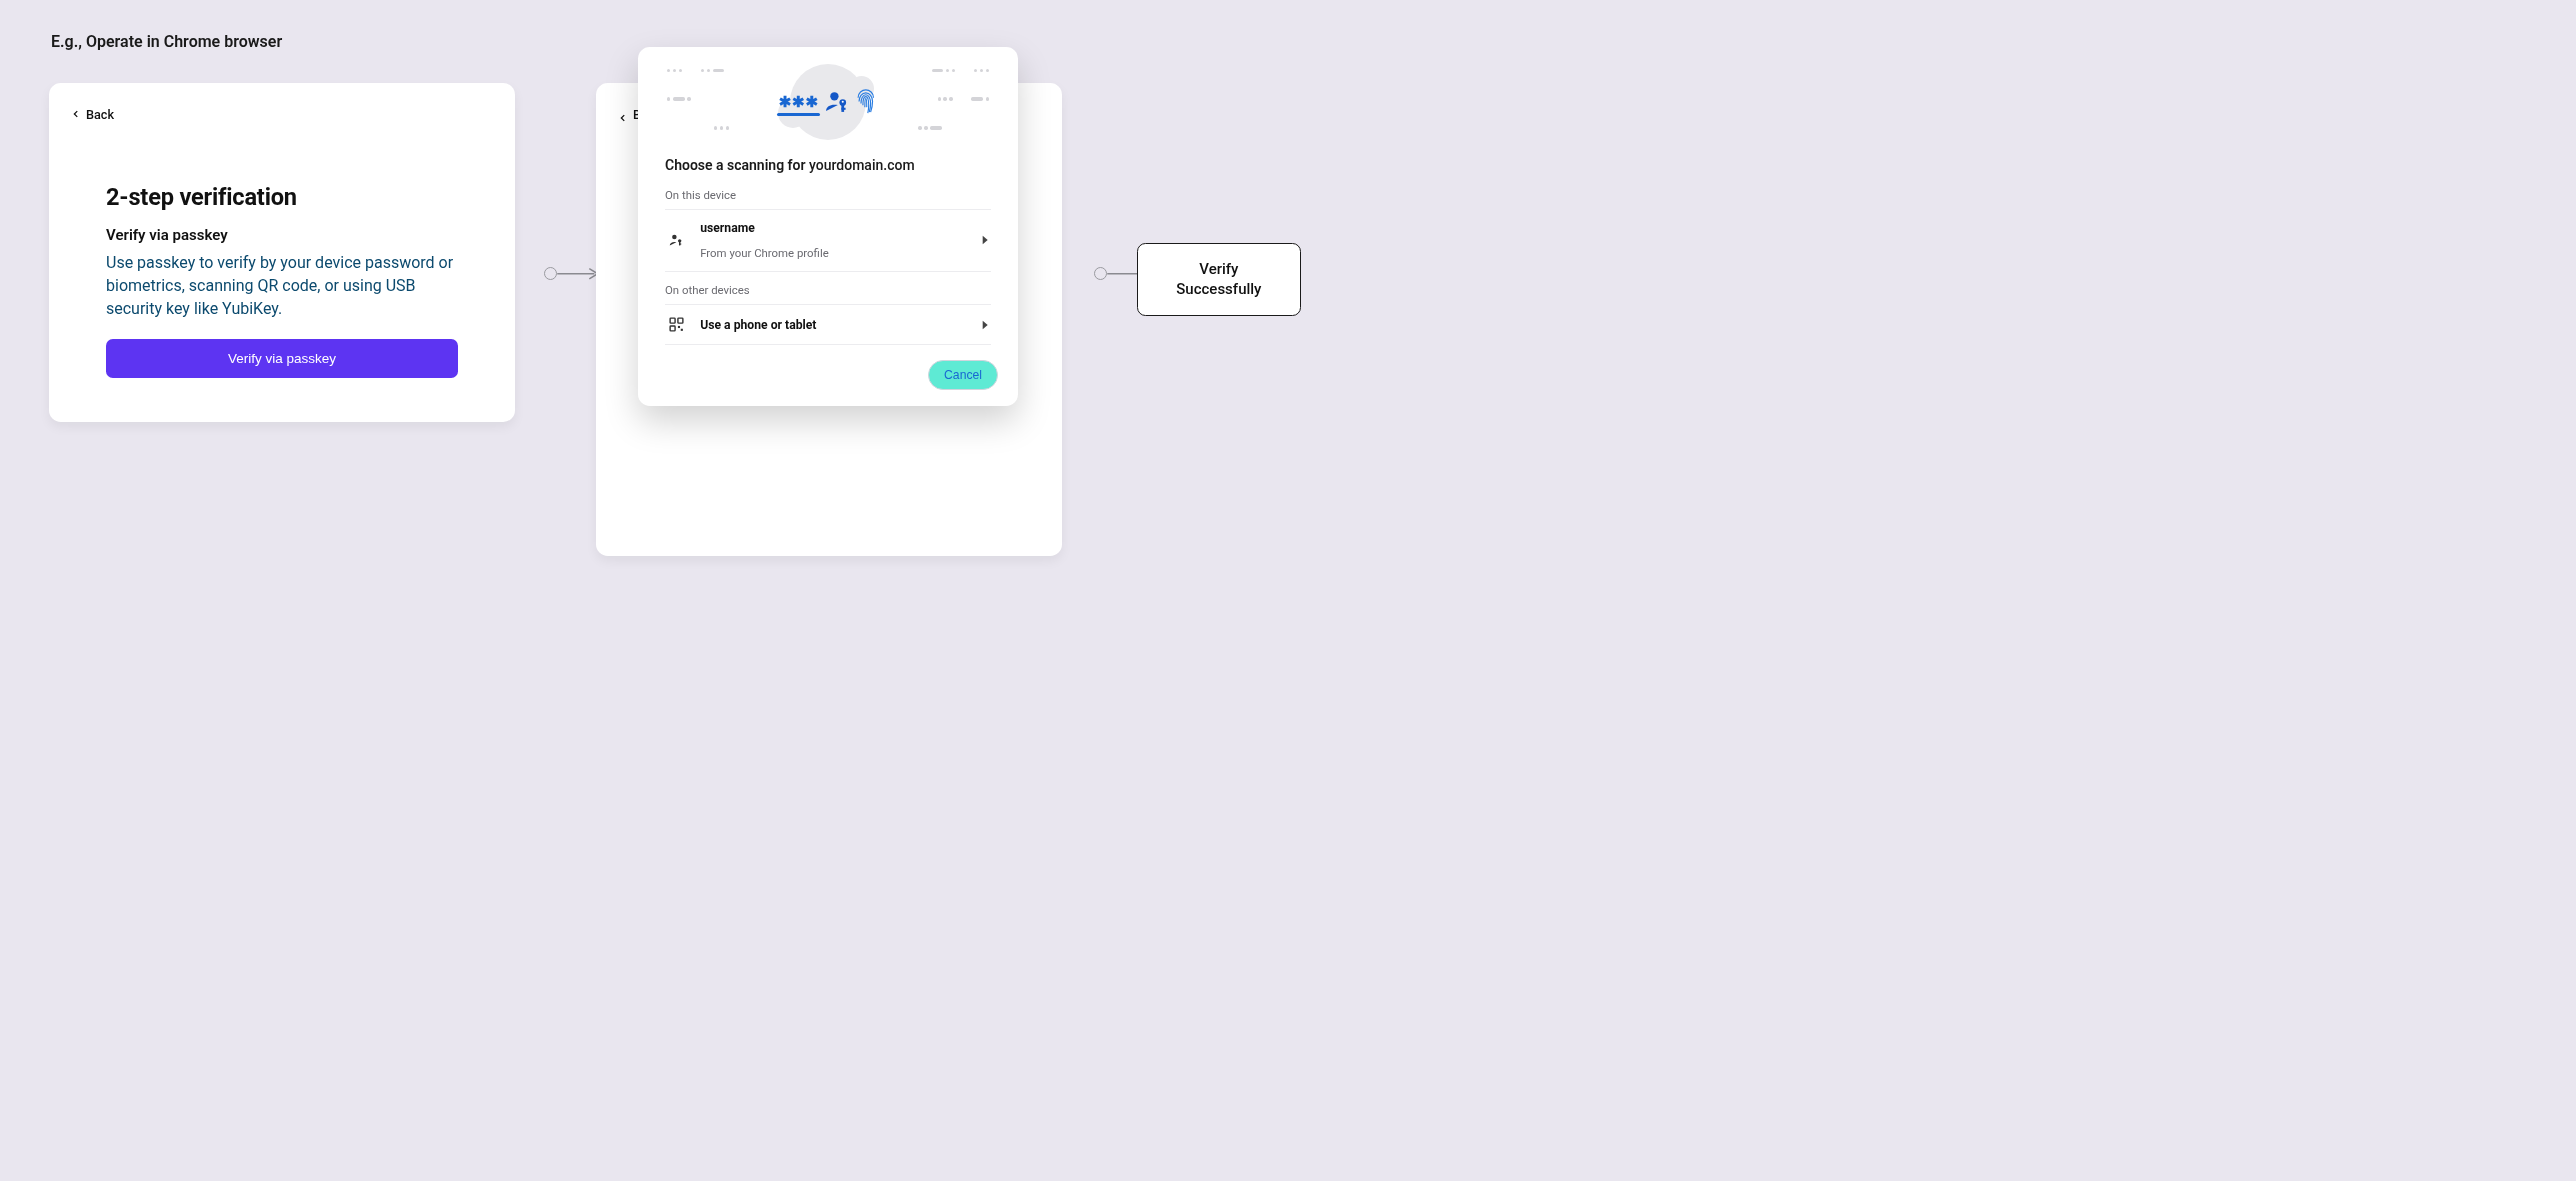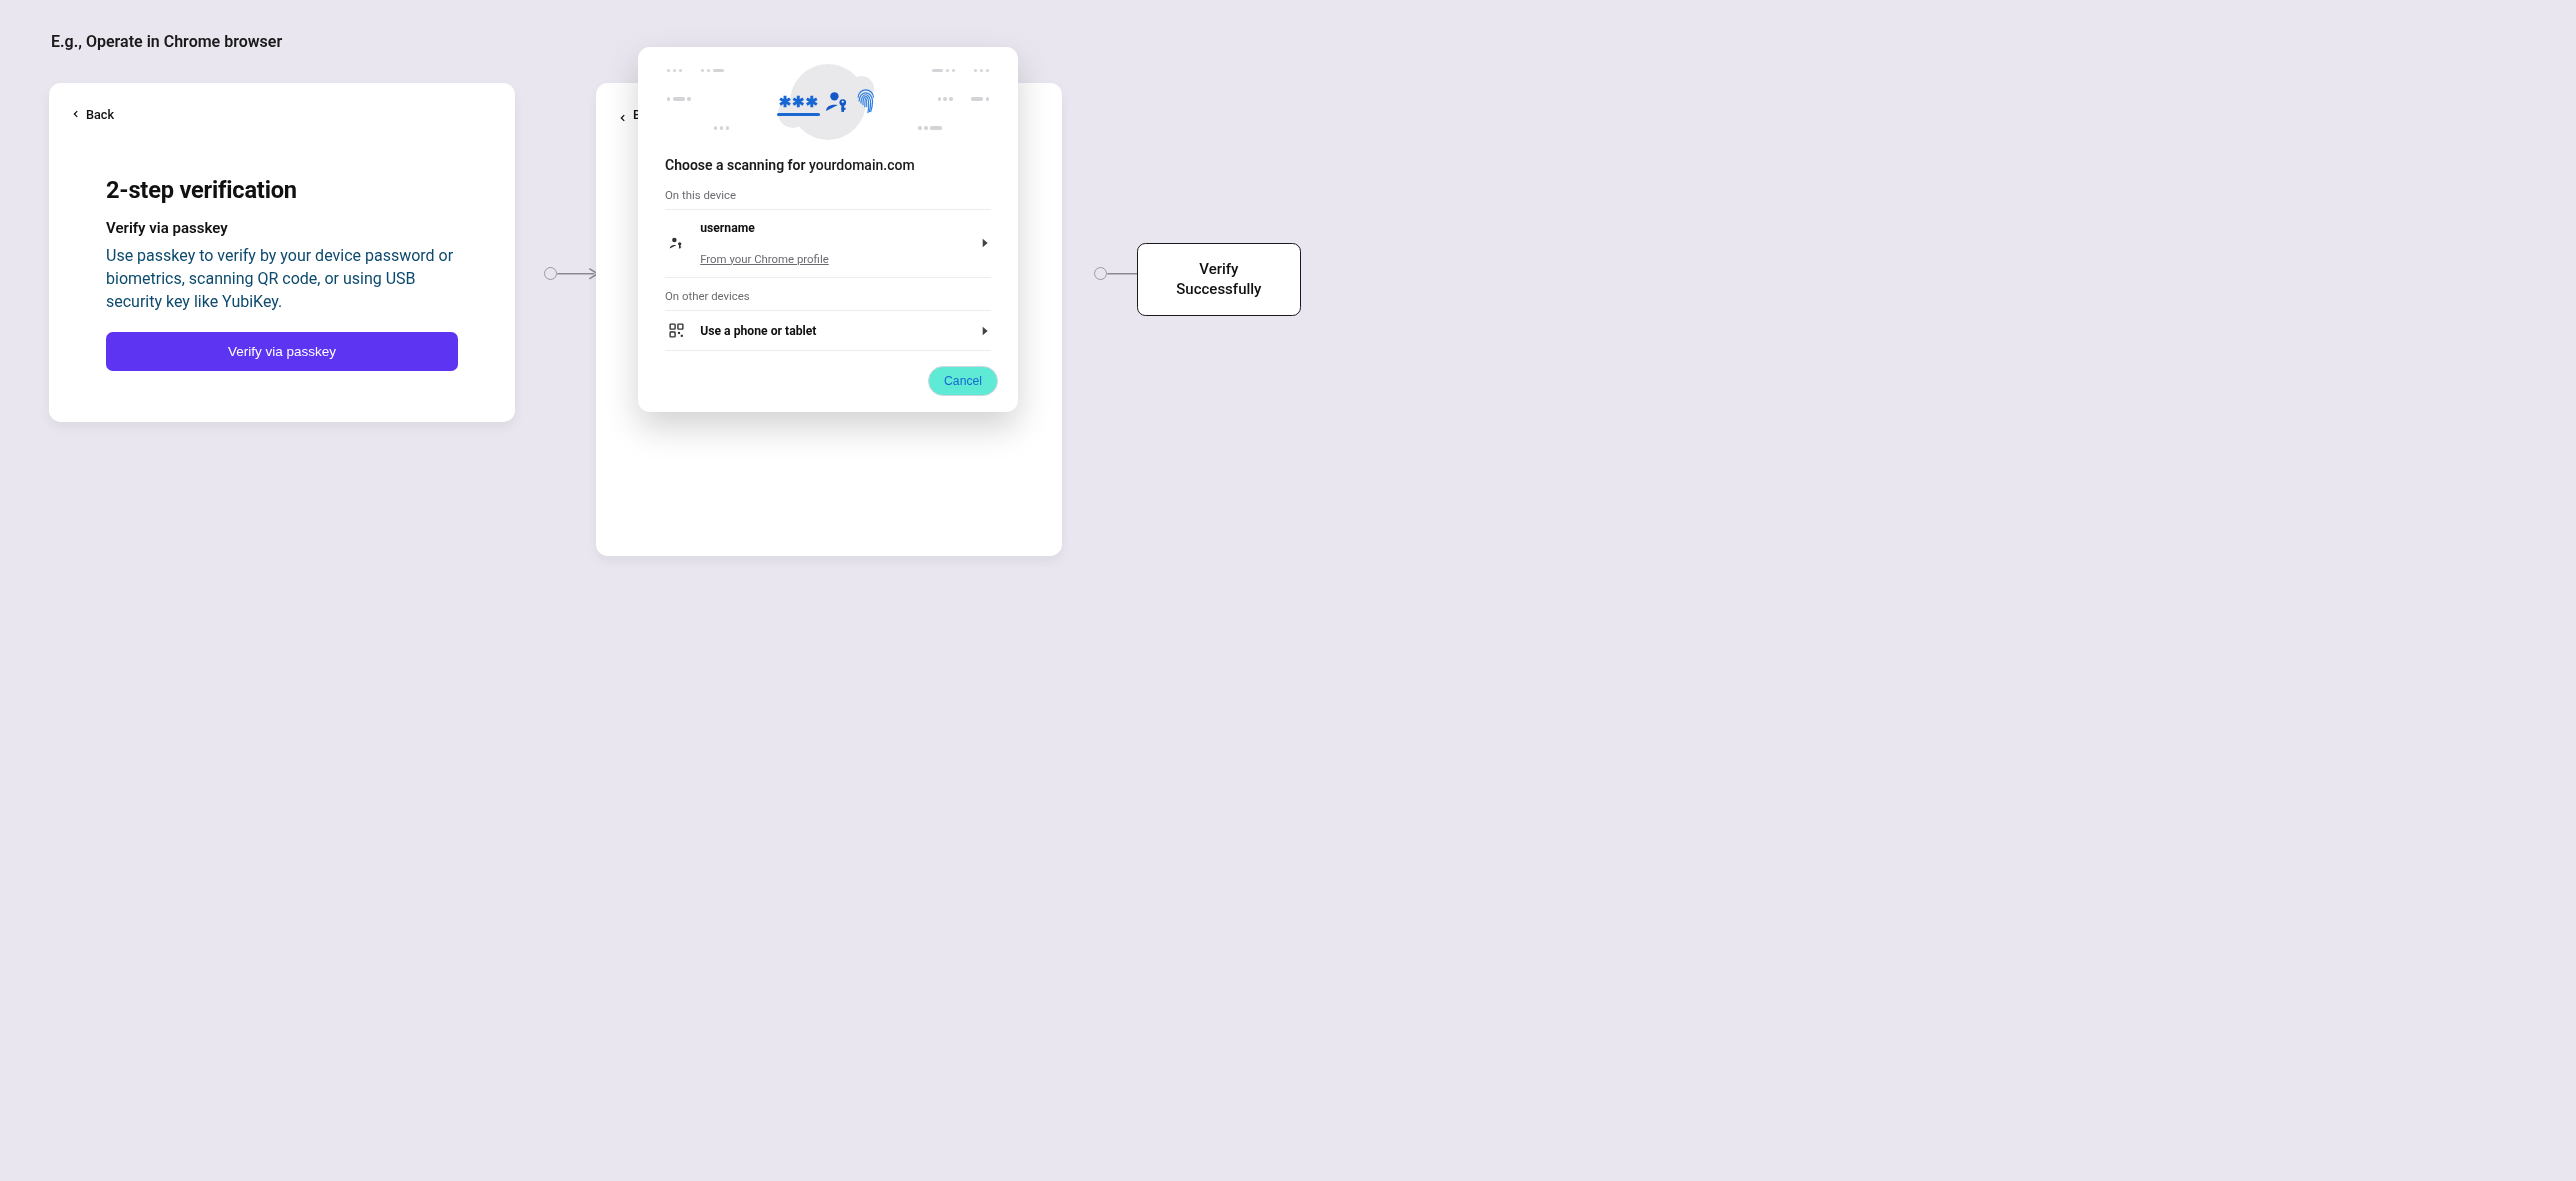--- a/index.html
+++ b/index.html
@@ -45,21 +45,21 @@
     font-weight: 500;
     color: #111;
     cursor: pointer;
   }
   .back svg { width: 10px; height: 10px; }
 
   .card1-inner {
     position: absolute;
     left: 57px;
     right: 57px;
-    top: 93px;
+    top: 100px;
   }
   .h1 {
     font-size: 23.6px;
     font-weight: 700;
     margin: 0 0 15px 0;
     letter-spacing: -0.2px;
   }
   .h2 {
     font-size: 15px;
     font-weight: 600;
@@ -164,21 +164,21 @@
     border-bottom: 0.8px solid #ececef;
     display: flex;
     align-items: center;
     padding: 11px 1.7px;
     gap: 13.5px;
     cursor: pointer;
   }
   .option .lead { width: 20px; display:flex; justify-content:center; color:#444; }
   .option .text { flex: 1; }
   .option .t1 { font-size: 12.2px; font-weight: 700; }
-  .option .t2 { font-size: 11.4px; color: #6a6a70; margin-top: 17px; text-decoration: underline; }
+  .option .t2 { font-size: 11.4px; color: #6a6a70; margin-top: 11px; }
   .option .chev { color:#444; }
   .spacer { height: 11.8px; }
   .dialog-footer {
     display: flex; justify-content: flex-end;
     padding: 15px 20px 1.7px 20px;
   }
   .ghost-btn {
     border: 0.8px solid #d0d5dd;
     background: #5eead4;
     color: #1967D2;

